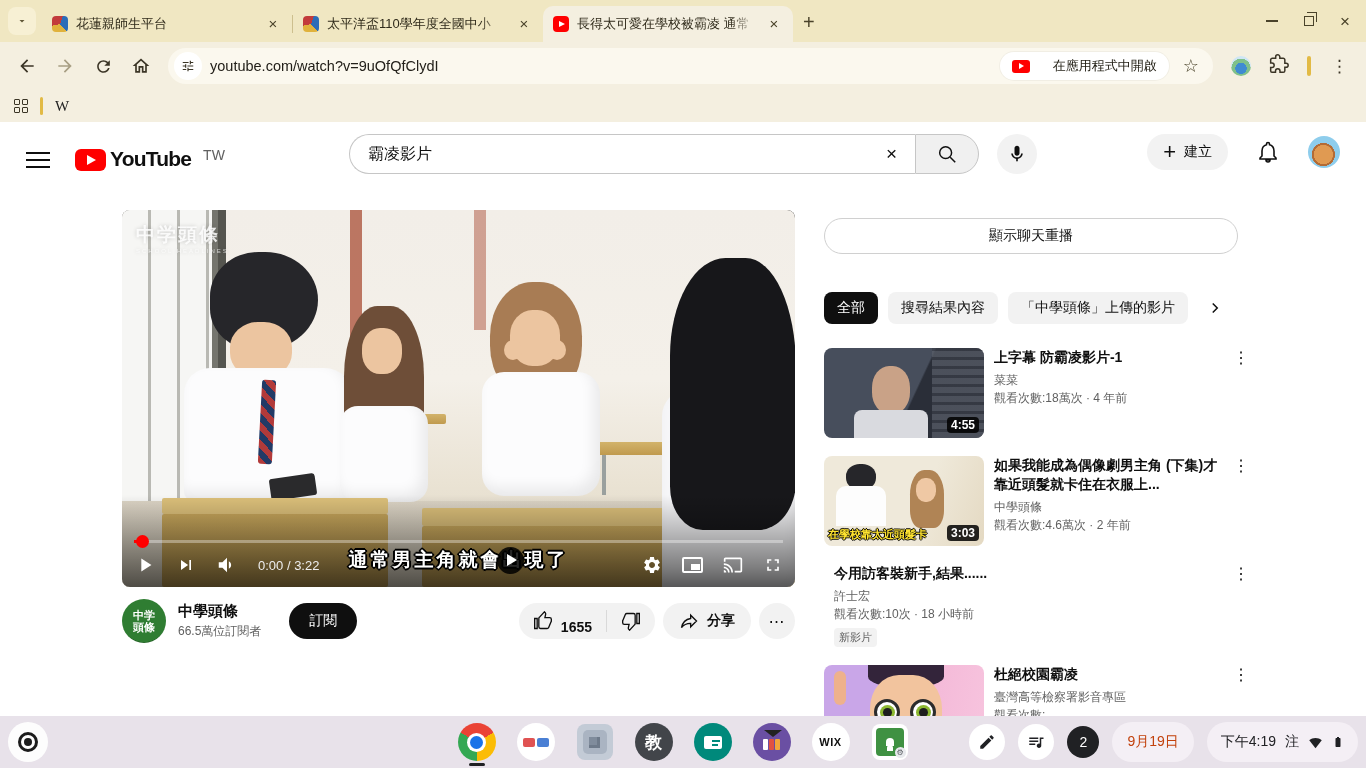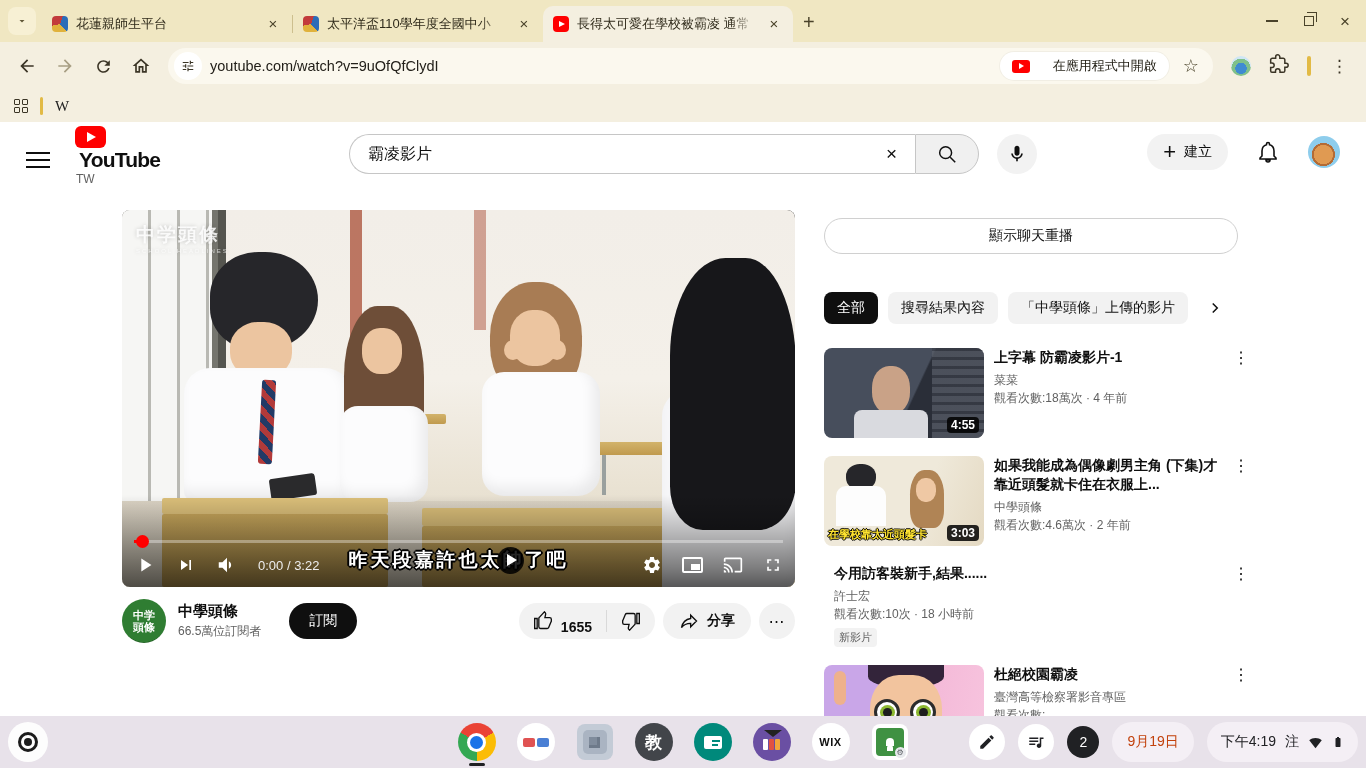--- a/index.html
+++ b/index.html
@@ -46,25 +46,25 @@
   .grid-ic i { border:1.8px solid #3b3526; border-radius:1px; }
   .bm-div { width:3px; height:18px; background:#e2ba45; border-radius:2px; }
   .bm-w { font-family:"Liberation Serif", serif; font-size:15px; color:#222; }
 
   
   .page { position:absolute; top:122px; left:0; width:1366px; height:646px; background:#fff; }
 
   .ytheader { position:absolute; top:10px; left:0; width:1366px; height:56px; display:flex; align-items:center; }
   .hamb { width:24px; height:16px; margin-left:26px; display:flex; flex-direction:column; justify-content:space-between; }
   .hamb i { height:1.8px; background:#0f0f0f; }
-  .ytlogo { display:flex; align-items:flex-start; margin-left:25px;flex-direction:column; }
+  .ytlogo { display:flex; align-items:flex-start; margin-left:25px; }
   .yt-play { width:31px; height:22px; border-radius:6px; background:#f00; position:relative; margin-top:2px; }
   .yt-play:after { content:""; position:absolute; left:12px; top:6px; border-left:9px solid #fff; border-top:5px solid transparent; border-bottom:5px solid transparent; }
   .yt-word { font-size:21px; font-weight:700; letter-spacing:-0.8px; margin-left:4px; color:#0f0f0f; }
-  .yt-tw { font-size:12px; color:#606060; margin:0 0 10px 1px; }
+  .yt-tw { font-size:14px; color:#606060; margin:0 0 10px 12px; }
   .searchwrap { position:absolute; left:349px; top:12px; display:flex; align-items:center; }
   .searchbox { width:566px; height:40px; border:1px solid #c6c6c6; border-right:none; border-radius:20px 0 0 20px; display:flex; align-items:center; padding:0 6px 0 18px; }
   .searchbox input { border:none; outline:none; flex:1; font-size:16px; font-family:inherit; color:#0f0f0f; background:transparent; }
   .clear-x { font-size:19px; color:#0f0f0f; padding:0 12px; }
   .searchbtn { width:64px; height:40px; background:#f0f0f0; border:1px solid #c6c6c6; border-radius:0 20px 20px 0; display:flex; align-items:center; justify-content:center; }
   .micbtn { width:40px; height:40px; border-radius:50%; background:#f2f2f2; margin-left:18px; display:flex; align-items:center; justify-content:center; }
   .hdr-right { position:absolute; right:26px; top:12px; display:flex; align-items:center; gap:28px; }
   .createbtn { height:36px; background:#f2f2f2; border-radius:18px; display:flex; align-items:center; gap:8px; padding:0 16px; }
   .createbtn .plus { font-size:22px; font-weight:400; line-height:1; }
   .createbtn span.lbl { font-size:14px; }
@@ -364,21 +364,21 @@
         <div class="desk-front" style="left:640px; top:290px; width:33px; height:87px;"></div>
 
         <div class="body" style="left:540px; top:180px; width:140px; height:197px; border-radius:26px 22px 0 0; background:#f6f6f8;"></div>
         <div class="hair" style="left:548px; top:48px; width:126px; height:272px; background:#17171a; border-radius:44% 40% 30% 26% / 36% 40% 18% 16%;"></div>
       </div>
       <div class="wm">
         <span>中学頭條</span>
         <small>SCHOOL HEADLINES</small>
       </div>
       <div class="pc-grad"></div>
-      <div class="subtitle">昨天段嘉許也太帥了吧</div>
+      <div class="subtitle">通常男主角就會出現了</div>
       <div class="playbadge"></div>
       <div class="pc-progress">
         <div class="pc-played"></div>
         <div class="pc-knob"></div>
       </div>
       <div class="pc-row">
         <svg width="22" height="22" viewBox="0 0 24 24">
             <path d="M8 5v14l11-7z"></path>
           </svg>
         <svg width="20" height="20" viewBox="0 0 24 24">

